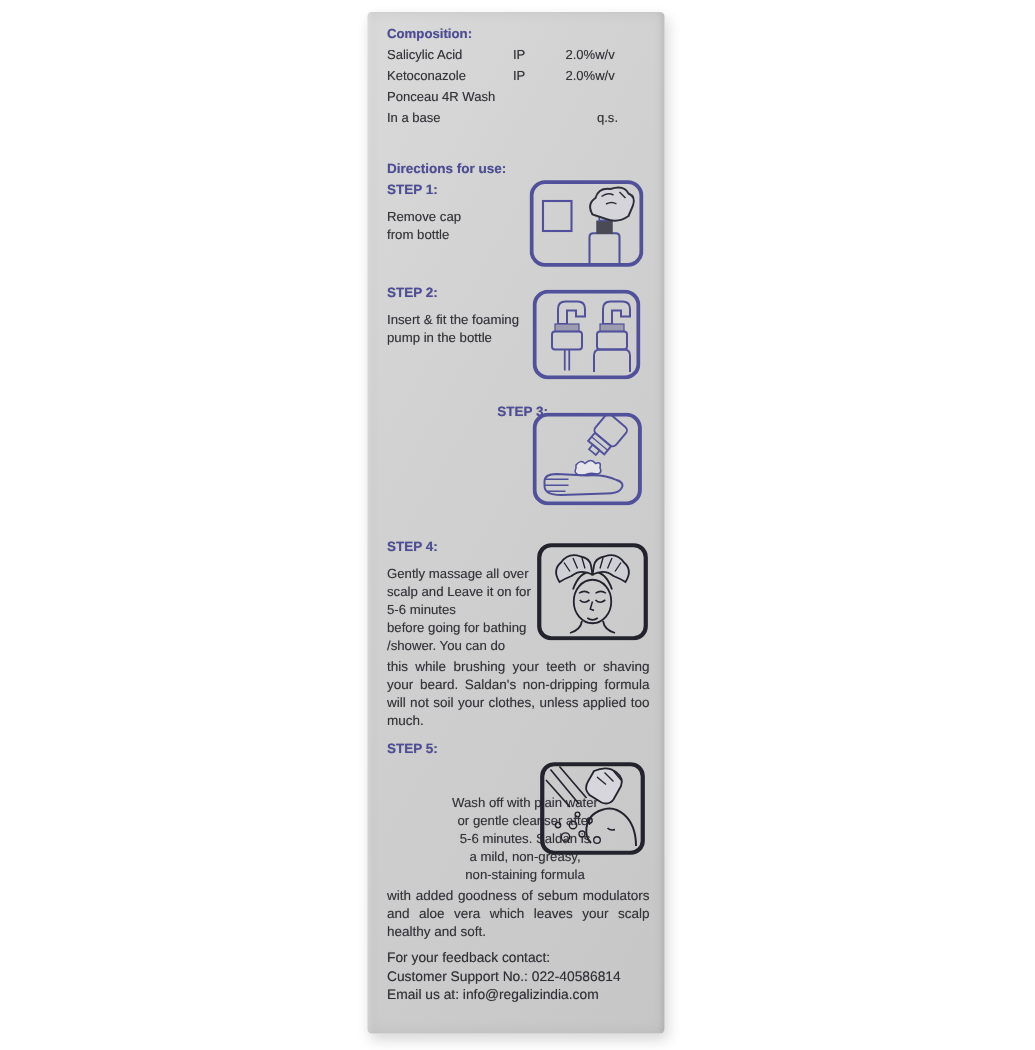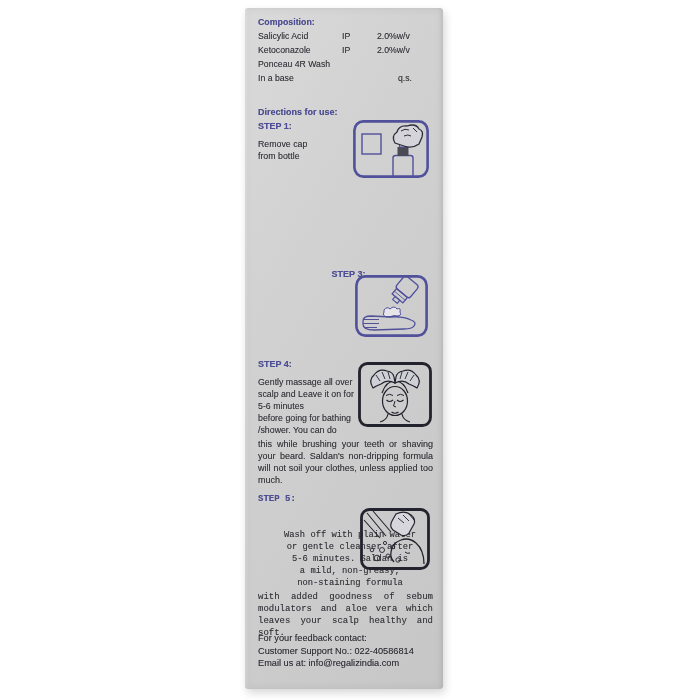--- a/index.html
+++ b/index.html
@@ -25,21 +25,21 @@
   
   .composition { position:absolute; left:13px; top:7px; right:6px; font-size:8.7px; line-height:14px; }
   .comp-heading { font-size:8.8px; line-height:14px; }
   .comp-row { display:grid; grid-template-columns:84px 35px 1fr; }
   .cell-indent { padding-left:21px; }
 
   
   .directions-heading { position:absolute; left:13px; top:98px; font-size:9px; line-height:13px; }
   .step { position:absolute; left:13px; right:4px; }
   .step-1 { top:112px; } .step-2 { top:181px; } .step-3 { top:260px;text-align:center; }
-  .step-4 { top:350px; } .step-5 { top:485px;font-family:Liberation Mono, monospace; }
+  .step-4 { top:350px; } .step-5 { top:485px; }
   .step-label { font-size:9px; line-height:13px; }
   .step-beside { margin-top:5px; font-size:8.8px; line-height:12px; white-space:pre; color:#333338; }
   .step-5 .step-beside { margin-top:23px; padding-left:3px;text-align:center; }
   .step-below { margin-top:2px; margin-right:6px; font-size:9px; line-height:12px;
                 text-align:justify; color:#333338; }
   .step-icon { position:absolute; }
   .icon-1 { top:0;   right:10px; width:76px; height:58px; }
   .icon-2 { top:4px; right:12px; width:72px; height:60px; }
   .icon-3 { top:7px; right:11px; width:73px; height:62px; }
   .icon-4 { top:4px; right:7px;  width:74px; height:65px; }
@@ -91,20 +91,38 @@
           <rect x="9" y="14" width="19" height="20" stroke-width="1.4"></rect>
           <path d="M40 56 V38 q0-2.5 2.5-2.5 h15 q2.5 0 2.5 2.5 V56" stroke-width="1.4"></path>
           <rect x="44.5" y="27" width="11" height="9" fill="#4a4a55" stroke="none"></rect>
           <rect x="46.5" y="23.5" width="7" height="3.5" stroke-width="1.1"></rect>
           <path d="M42 23 q-4-7 2-11 q2-7 10-6 q9-3 12 3 q5 2 3 8 l-3 7 q-7 5-15 2 z" fill="#d4d4da" stroke="#2e2e3a" stroke-width="1.3"></path>
           <path d="M48 11 q4-3 8-1 M51 16 q4-2 7 0 M60 8 l4 4" stroke="#2e2e3a" stroke-width="1"></path>
         </svg>
       </div>
     </section>
 
+    <section class="step step-2">
+      <div class="step-label purple">STEP 2:</div>
+      <div class="step-beside">Insert &amp; fit the foaming
+pump in the bottle</div>
+      <div class="step-icon icon-2">
+        <svg viewBox="0 0 72 60" fill="none" stroke="#50509b">
+          <rect x="1.4" y="1.4" width="69.2" height="57.2" rx="9" stroke-width="2.6"></rect>
+          <path d="M17 23 V13 q0-5 5-5 h8 q5 0 5 5 v5 h-6 v-4 h-6 v9 z" stroke-width="1.3"></path>
+          <rect x="15" y="23" width="16" height="5" fill="#9c9cae" stroke-width=".8"></rect>
+          <rect x="13" y="28" width="20" height="12" rx="2" stroke-width="1.3"></rect>
+          <path d="M21.5 40 V54 M24.5 40 V54" stroke-width="1.2"></path>
+          <path d="M47 23 V13 q0-5 5-5 h8 q5 0 5 5 v5 h-6 v-4 h-6 v9 z" stroke-width="1.3"></path>
+          <rect x="45" y="23" width="16" height="5" fill="#9c9cae" stroke-width=".8"></rect>
+          <rect x="43" y="28" width="20" height="12" rx="2" stroke-width="1.3"></rect>
+          <path d="M41 55 V44 q0-4 4-4 h16 q4 0 4 4 v11" stroke-width="1.3"></path>
+        </svg>
+      </div>
+    </section>
 
     <section class="step step-3">
       <div class="step-label purple">STEP 3:</div>
       <div class="step-icon icon-3">
         <svg viewBox="0 0 73 62" fill="none" stroke="#50509b">
           <rect x="1.4" y="1.4" width="70.2" height="59.2" rx="9" stroke-width="2.6"></rect>
           <g transform="rotate(40 47 18)">
             <rect x="38" y="2" width="18" height="16" rx="3" stroke-width="1.3"></rect>
             <rect x="40" y="18" width="14" height="7" stroke-width="1.3"></rect>
             <line x1="40" y1="21.5" x2="54" y2="21.5" stroke-width=".8"></line>

